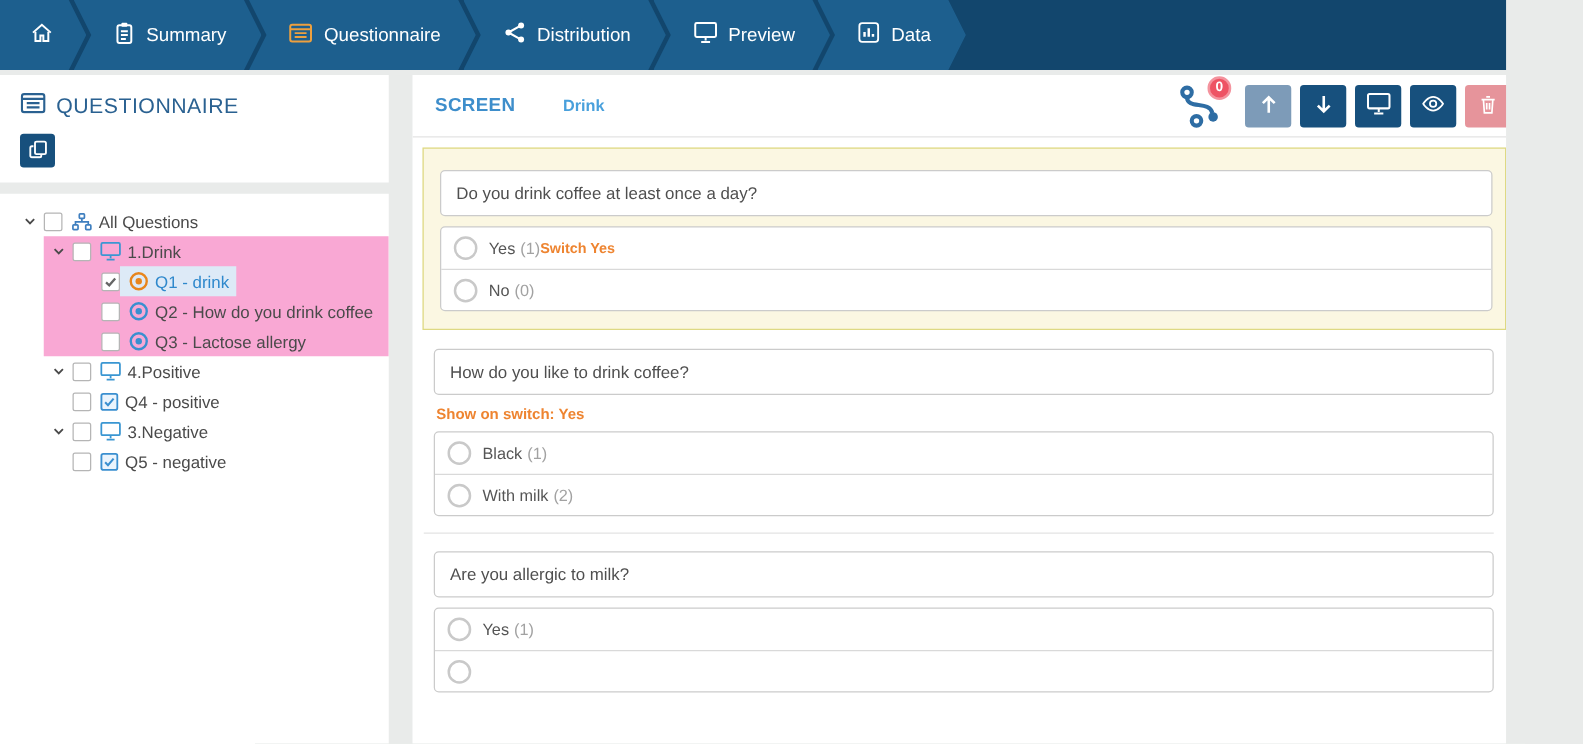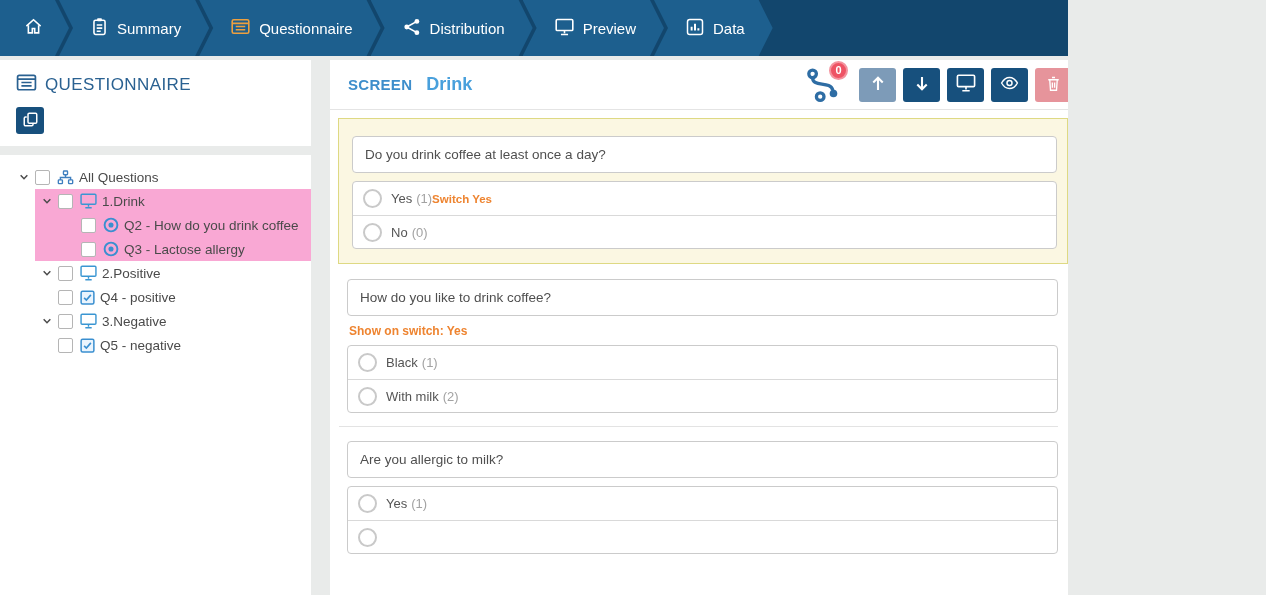--- a/index.html
+++ b/index.html
@@ -1,18 +1,18 @@
 <!DOCTYPE html>
 <html><head>
 <meta charset="utf-8">
 <style>
   * { margin:0; padding:0; box-sizing:border-box; }
   html,body { background:#e9ebea; }
   body { font-family:"Liberation Sans", sans-serif; }
-  .app { position:relative; width:1068px; height:595px; overflow:hidden; background:#e9ebea; }
+  .app { position:relative; width:1205px; height:595px; overflow:hidden; background:#e9ebea; }
 
   
   .topnav { height:56px; background:#12466d; display:flex; align-items:stretch; overflow:hidden; }
   .tab { position:relative; background:#1d5f8e; color:#fff; display:flex; align-items:center; gap:9px;
          padding:0 28px 0 32px; font-size:15px; cursor:pointer; margin-left:-10px;
          clip-path:polygon(0 0, calc(100% - 14px) 0, 100% 50%, calc(100% - 14px) 100%, 0 100%, 14px 50%); }
   .tab.first { margin-left:0; padding:0 26px 0 24px;
          clip-path:polygon(0 0, calc(100% - 14px) 0, 100% 50%, calc(100% - 14px) 100%, 0 100%); }
   .tab svg { flex:0 0 auto; }
 
@@ -37,21 +37,21 @@
   .sel-group .g-child { padding-left:23px; }
   .g-child .cell-chev { width:23px; }
   .sel-label { display:flex; align-items:center; background:#ddeaf7; align-self:stretch; }
   .sel-label .lbl { color:#2e88cc; }
   .lbl { padding-right:6px; }
 
   
   .main { flex:1; background:#fff; display:flex; flex-direction:column; overflow:hidden; }
   .main-head { height:50px; display:flex; align-items:center; padding:0 10px 0 18px; border-bottom:1px solid #e4e4e4; }
   .screen-lab { color:#3e8ecb; font-weight:bold; font-size:15px; letter-spacing:.3px; }
-  .screen-name { color:#49a0dc; font-weight:bold; font-size:18px; margin-left:14px; cursor:pointer; }
+  .screen-name { color:#49a0dc; font-weight:bold; font-size:13px; margin-left:38px; cursor:pointer; }
   .toolbar { margin-left:auto; display:flex; align-items:center; gap:7px; margin-right:-14px; }
   .branch-wrap { position:relative; width:42px; height:40px; margin-right:4px; }
   .badge { position:absolute; top:-4px; right:0; width:19px; height:19px; border-radius:50%;
            background:#ee5364; border:2px solid #f4939e; color:#fff; font-size:11px; font-weight:bold;
            display:flex; align-items:center; justify-content:center; }
   .tbtn { width:37px; height:34px; border:none; border-radius:3px; display:flex; align-items:center;
           justify-content:center; cursor:pointer; background:#17507d; }
   .tbtn.muted { background:#7d9bb8; }
   .tbtn.danger { background:#e6949b; }
 
@@ -187,20 +187,37 @@
             <span class="cbox"></span>
             <span class="ticon">
               <svg width="17" height="16" viewBox="0 0 24 22" fill="none" stroke="#3a96d2" stroke-width="2">
                   <rect x="1.5" y="1.5" width="21" height="14" rx="1.5"></rect>
                   <path d="M12 15.5V19M7.5 20.5h9"></path>
                 </svg>
             </span>
             <span class="lbl">1.Drink</span>
           </div>
 
+          <div class="trow g-child">
+            <span class="cell-chev"></span>
+            <span class="cbox">
+              <svg width="11" height="11" viewBox="0 0 12 12" fill="none" stroke="#666" stroke-width="2">
+                  <path d="M2 6.5 4.8 9 10 3"></path>
+                </svg>
+            </span>
+            <span class="sel-label">
+              <span class="ticon">
+                <svg width="16" height="16" viewBox="0 0 20 20">
+                    <circle cx="10" cy="10" r="8" fill="none" stroke="#e8851c" stroke-width="2.4"></circle>
+                    <circle cx="10" cy="10" r="3.2" fill="#e8851c"></circle>
+                  </svg>
+              </span>
+              <span class="lbl">Q1 - drink</span>
+            </span>
+          </div>
 
           <div class="trow g-child">
             <span class="cell-chev"></span>
             <span class="cbox"></span>
             <span class="ticon">
               <svg width="16" height="16" viewBox="0 0 20 20">
                   <circle cx="10" cy="10" r="8" fill="none" stroke="#3a8fd0" stroke-width="2.4"></circle>
                   <circle cx="10" cy="10" r="3.2" fill="#3a8fd0"></circle>
                 </svg>
             </span>
@@ -226,21 +243,21 @@
                 <path d="M2 4l4 4 4-4"></path>
               </svg>
           </span>
           <span class="cbox"></span>
           <span class="ticon">
             <svg width="17" height="16" viewBox="0 0 24 22" fill="none" stroke="#3a96d2" stroke-width="2">
                 <rect x="1.5" y="1.5" width="21" height="14" rx="1.5"></rect>
                 <path d="M12 15.5V19M7.5 20.5h9"></path>
               </svg>
           </span>
-          <span class="lbl">2.Positive</span>
+          <span class="lbl">4.Positive</span>
         </div>
 
         <div class="trow lvl1 g-child">
           <span class="cell-chev"></span>
           <span class="cbox"></span>
           <span class="ticon">
             <svg width="15" height="15" viewBox="0 0 20 20">
                 <rect x="1.5" y="1.5" width="17" height="17" rx="2" fill="#eaf4fd" stroke="#3a8fd0" stroke-width="2"></rect>
                 <path d="M5.5 10.5 8.5 13.5 14.5 6.5" fill="none" stroke="#3a8fd0" stroke-width="2.2"></path>
               </svg>

